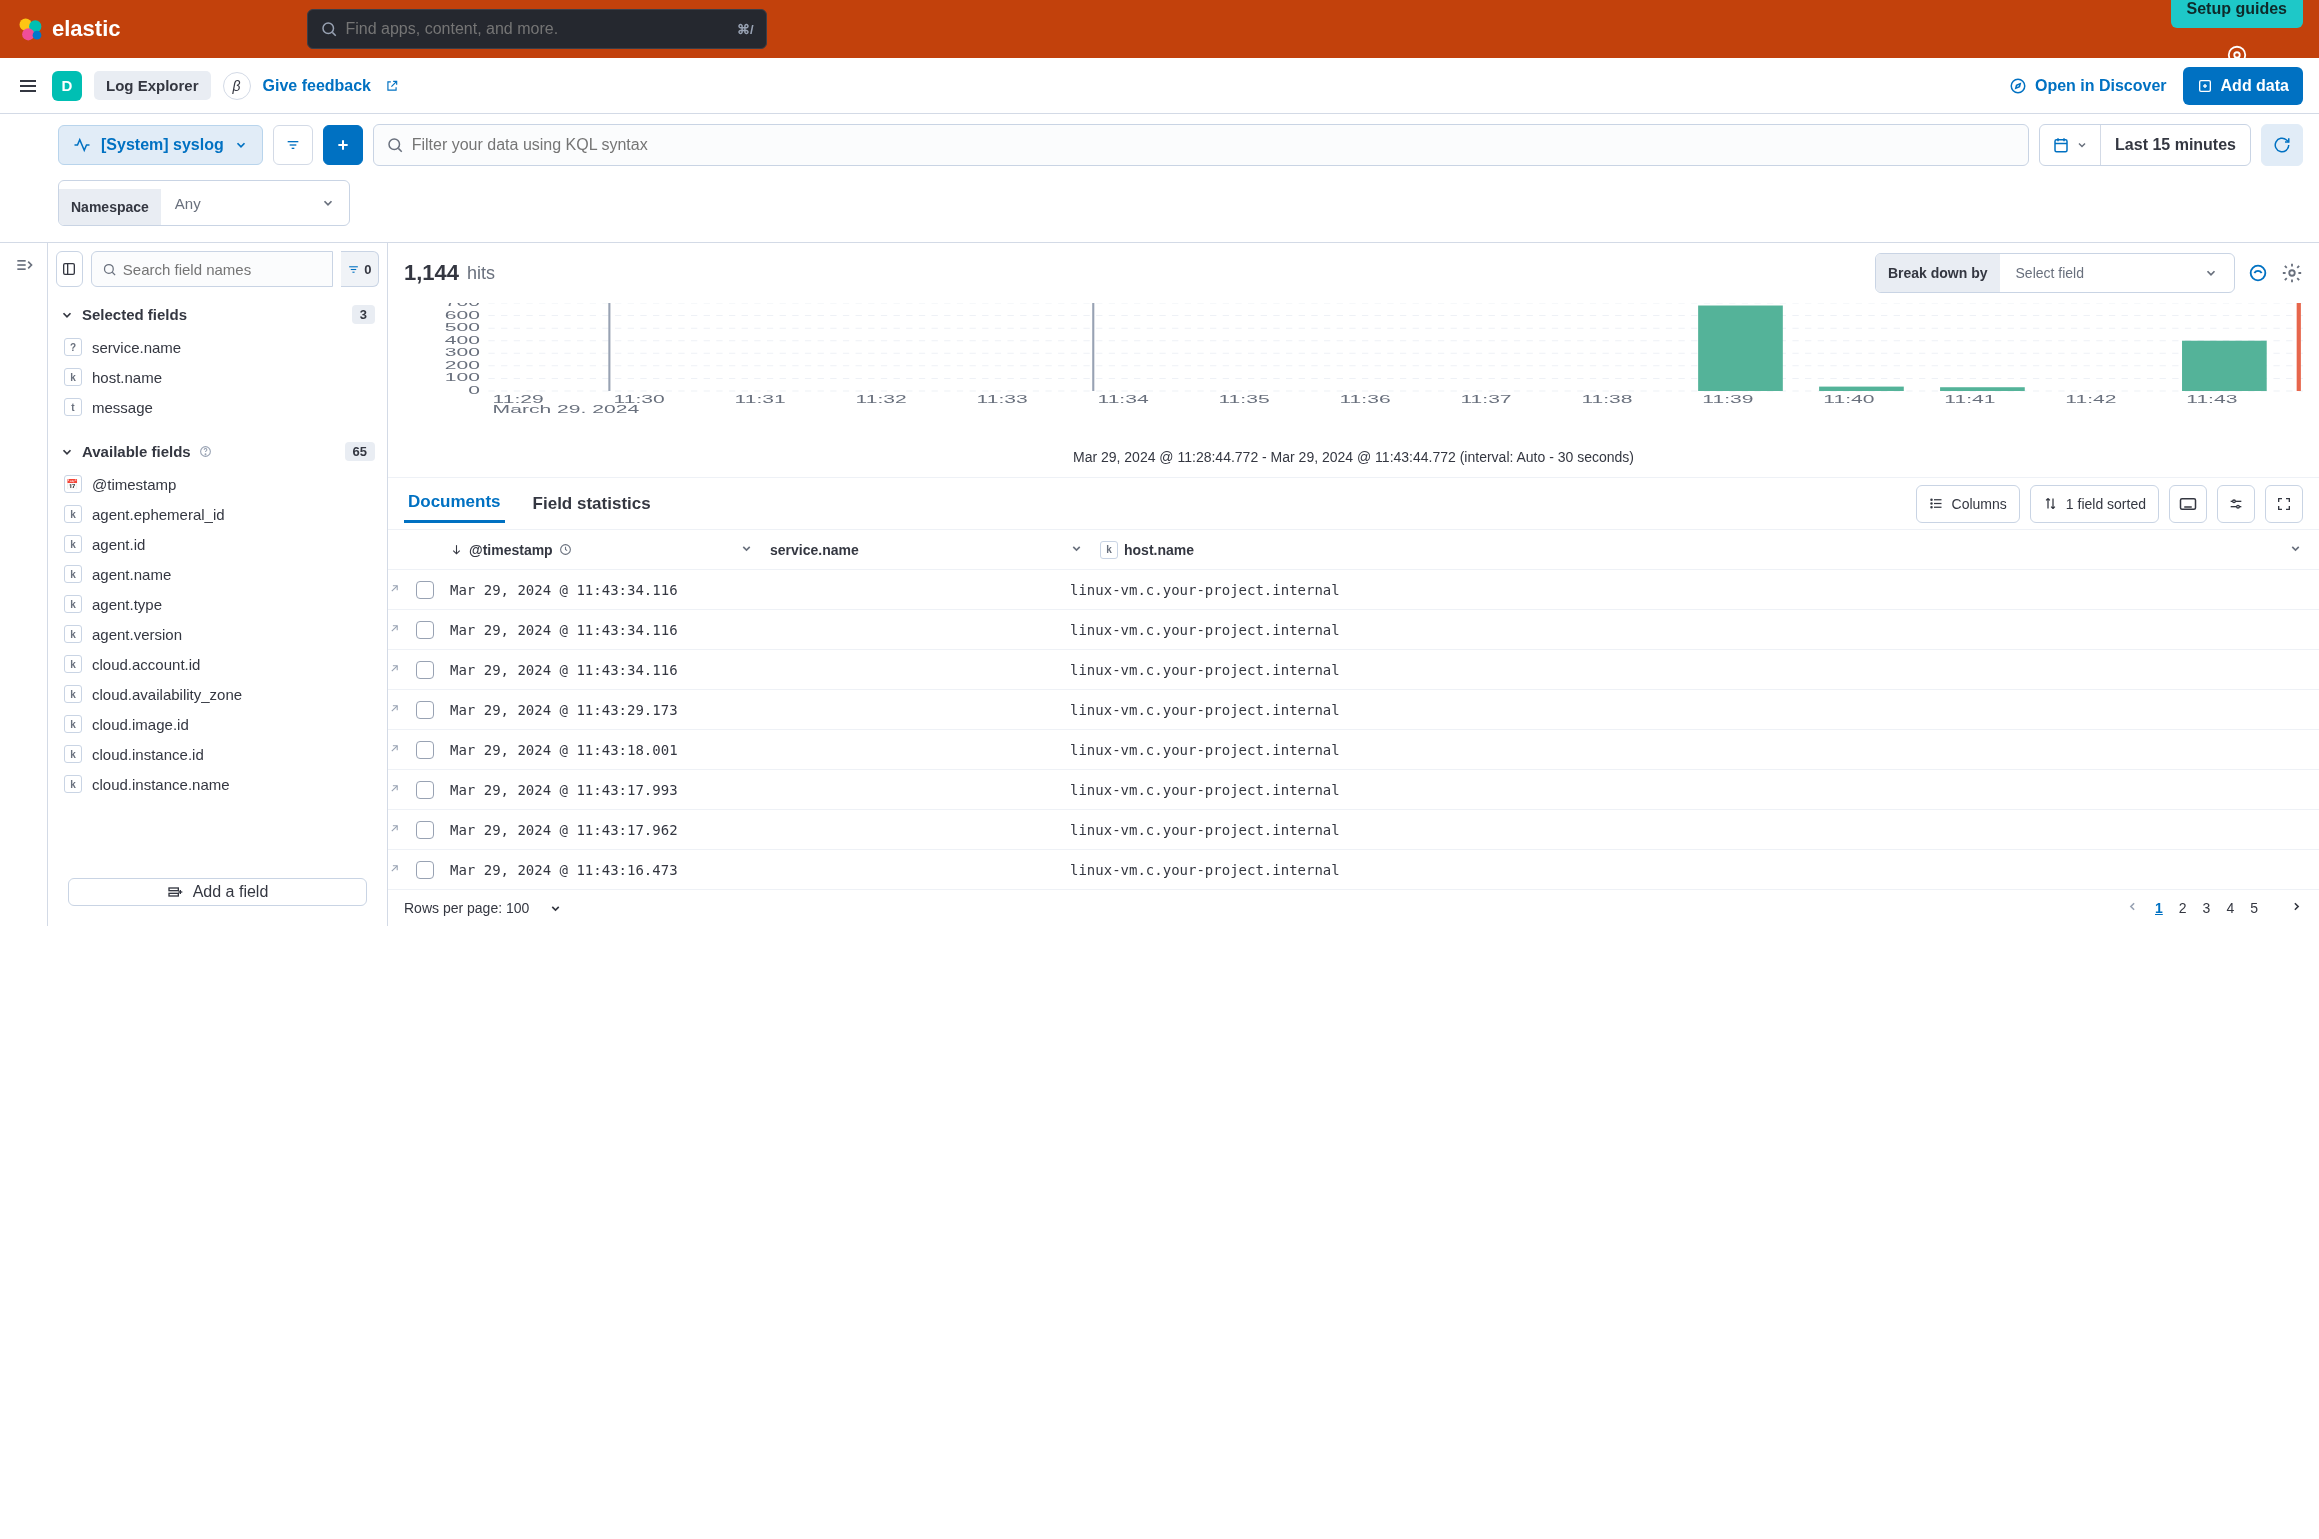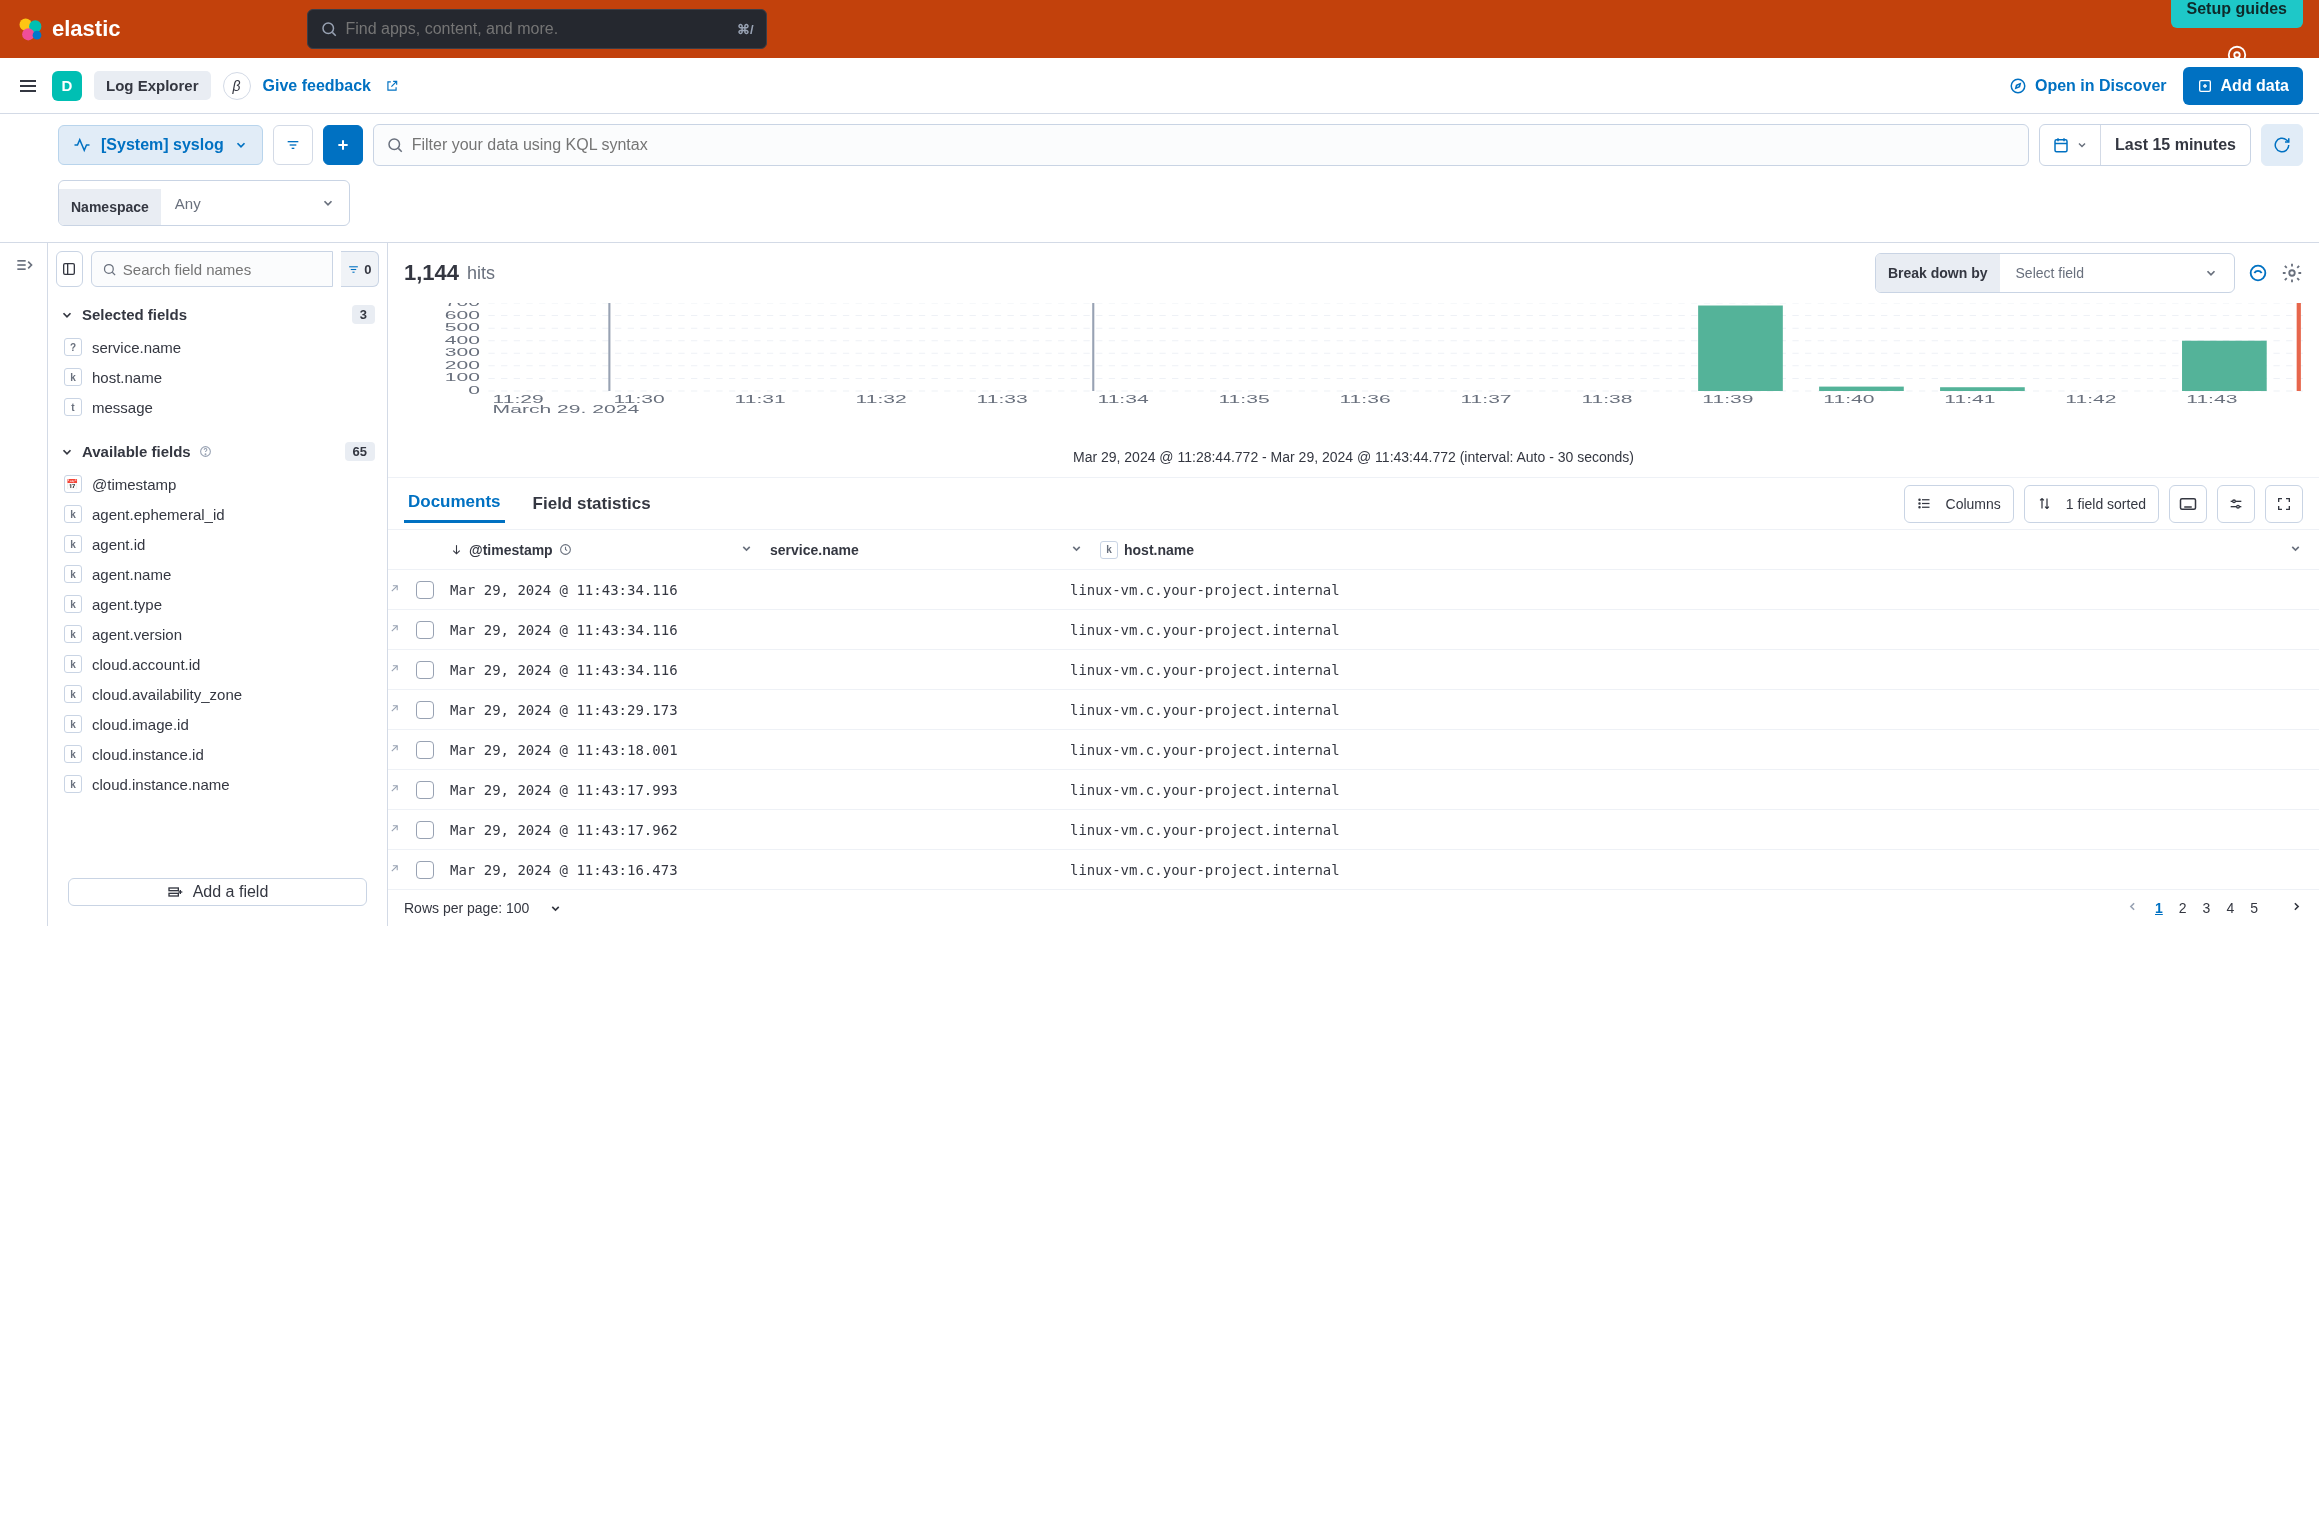--- a/index.html
+++ b/index.html
@@ -79,21 +79,21 @@
 
 .histogram { height: 140px; padding: 0 16px; position: relative; }
 .hist-svg { width: 100%; height: 110px; }
 .time-range-label { text-align: center; font-size: 14px; color: #343741; padding: 6px 0 12px; }
 
 
 .tabs-row { display: flex; align-items: center; padding: 6px 16px; border-top: 1px solid #eef1f6; }
 .tab { font-size: 17px; font-weight: 700; padding: 8px 4px; margin-right: 24px; cursor: pointer; }
 .tab.active { color: #0071c2; border-bottom: 3px solid #0071c2; }
 .tab-tools { margin-left: auto; display: flex; gap: 10px; align-items: center; }
-.tool-btn { border: 1px solid #c9d4e4; border-radius: 6px; height: 38px; padding: 0 12px; display: flex; align-items: center; gap: 14px; font-size: 14px; font-weight: 500; cursor: pointer; background: #fff; }
+.tool-btn { border: 1px solid #c9d4e4; border-radius: 6px; height: 38px; padding: 0 12px; display: flex; align-items: center; gap: 8px; font-size: 14px; font-weight: 500; cursor: pointer; background: #fff; }
 .tool-ic { width: 38px; padding: 0; justify-content: center; }
 
 
 .data-table { border-top: 1px solid #eef1f6; }
 .dt-head { display: flex; align-items: center; height: 40px; border-bottom: 1px solid #eef1f6; font-weight: 700; font-size: 14px; }
 .col-expand { width: 28px; }
 .col-check { width: 34px; }
 .col-ts { width: 290px; display: flex; align-items: center; gap: 6px; }
 .col-svc { width: 300px; display: flex; align-items: center; }
 .col-host { flex: 1; display: flex; align-items: center; gap: 6px; }

